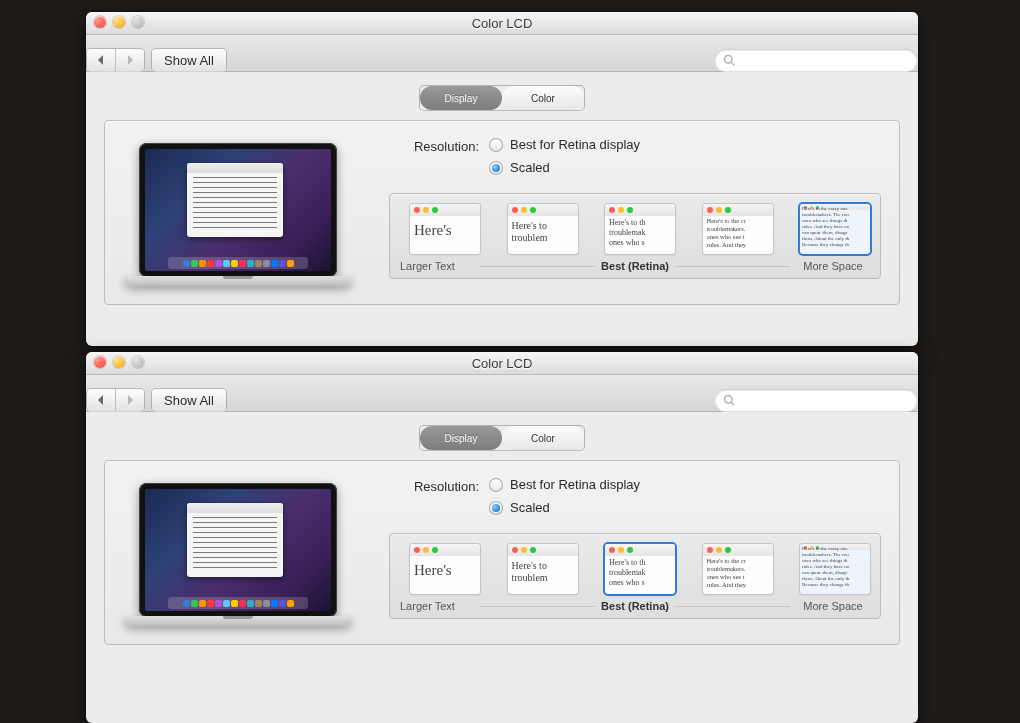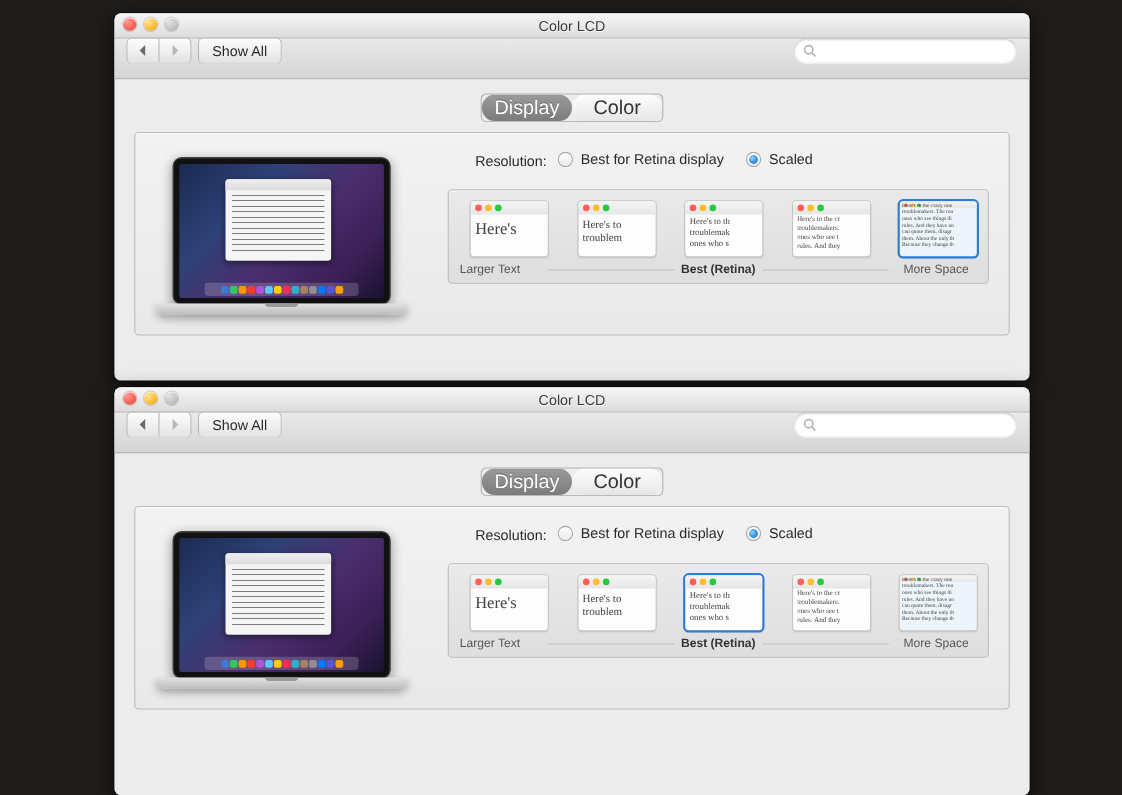--- a/index.html
+++ b/index.html
@@ -1,61 +1,61 @@
 <!DOCTYPE html>
 <html><head>
 <meta charset="utf-8">
 <style>
   html,body{margin:0;padding:0;background:#1f1c1a;font-family:"Lucida Grande","Helvetica Neue",Arial,sans-serif;font-size:13px;color:#2a2a2a;-webkit-font-smoothing:antialiased;}
   .page{width:1020px;height:723px;margin:0 auto;position:relative;overflow:hidden;}
-  .window{position:absolute;left:104px;width:832px;background:#ececec;border-radius:6px;box-shadow:0 6px 20px rgba(0,0,0,.6),0 0 0 1px rgba(0,0,0,.25);overflow:hidden;}
+  .window{position:absolute;left:86px;width:832px;background:#ececec;border-radius:6px;box-shadow:0 6px 20px rgba(0,0,0,.6),0 0 0 1px rgba(0,0,0,.25);overflow:hidden;}
   .win-a{top:12px;height:334px;}
   .win-b{top:352px;height:371px;}
   
   .titlebar{height:22px;background:linear-gradient(#f6f6f6,#dcdcdc);border-bottom:1px solid #b9b9b9;position:relative;display:flex;align-items:center;}
   .traffic{position:absolute;left:8px;top:4px;display:flex;gap:7px;}
   .tl{width:12px;height:12px;border-radius:50%;box-shadow:inset 0 1px 0 rgba(255,255,255,.6),0 0 0 1px rgba(0,0,0,.15);}
   .tl.red{background:radial-gradient(circle at 30% 30%,#ff9b92,#ff5f56 60%,#e0443e);}
   .tl.yel{background:radial-gradient(circle at 30% 30%,#ffe29a,#ffbd2e 60%,#dea123);}
   .tl.grn{background:radial-gradient(circle at 30% 30%,#e4e4e4,#c3c3c3 60%,#a8a8a8);}
   .title{margin:0 auto;font-size:13px;color:#3a3a3a;text-shadow:0 1px 0 #fff;}
   
-  .toolbar{height:36px;background:linear-gradient(#e9e9e9,#d5d5d5);border-bottom:1px solid #b3b3b3;display:flex;align-items:flex-start;padding:0 12px;gap:8px;}
+  .toolbar{height:36px;background:linear-gradient(#e9e9e9,#d5d5d5);border-bottom:1px solid #b3b3b3;display:flex;align-items:flex-end;padding:0 1px;gap:8px;}
   .navseg{display:flex;border-radius:4px;overflow:hidden;box-shadow:0 1px 0 rgba(255,255,255,.6),0 0 0 1px rgba(0,0,0,.2);}
   .navbtn{width:28px;height:22px;background:linear-gradient(#fdfdfd,#e3e3e3);display:flex;align-items:center;justify-content:center;cursor:default;}
   .navbtn+.navbtn{border-left:1px solid #bdbdbd;}
   .navbtn svg{width:8px;height:10px;}
   .pillbtn{height:22px;padding:0 12px;border-radius:4px;background:linear-gradient(#fdfdfd,#e3e3e3);box-shadow:0 1px 0 rgba(255,255,255,.6),0 0 0 1px rgba(0,0,0,.2);display:flex;align-items:center;font-size:13px;cursor:default;}
   .spacer{flex:1;}
   .search{width:186px;height:22px;border-radius:11px;background:#fff;box-shadow:inset 0 1px 2px rgba(0,0,0,.25),0 1px 0 rgba(255,255,255,.6);display:flex;align-items:center;padding:0 8px;}
   .search svg{width:12px;height:12px;opacity:.55;}
   .search input{border:0;outline:0;background:transparent;font-size:12px;margin-left:5px;width:150px;}
   
   .main{padding:14px 18px 0;}
   .tabseg{width:164px;height:24px;margin:0 auto 10px;display:flex;border-radius:4px;overflow:hidden;box-shadow:0 0 0 1px rgba(0,0,0,.25),0 1px 0 rgba(255,255,255,.7);}
-  .tab{flex:1;display:flex;align-items:center;justify-content:center;font-size:18px;border-radius:12px;}
+  .tab{flex:1;display:flex;align-items:center;justify-content:center;font-size:10px;border-radius:12px;}
   .tab.active{background:linear-gradient(#9a9a9a,#7c7c7c);color:#fff;text-shadow:0 -1px 0 rgba(0,0,0,.3);}
   .tab.inactive{background:linear-gradient(#fdfdfd,#e6e6e6);color:#333;}
   .panel{background:linear-gradient(#f2f2f2,#e9e9e9);border:1px solid #bcbcbc;border-radius:4px;padding:16px 18px 18px;display:flex;gap:36px;align-items:flex-start;box-shadow:inset 0 1px 0 rgba(255,255,255,.6);}
   
   .mbp{width:230px;flex-shrink:0;margin-top:6px;}
   .screen{width:186px;height:122px;margin:0 auto;background:#111;border-radius:8px;padding:6px;box-shadow:0 3px 10px rgba(0,0,0,.4),inset 0 0 0 1px #444;}
   .display{width:100%;height:100%;background:linear-gradient(135deg,#1b2a52 0%,#2d4277 30%,#4b2e6e 55%,#3b1f57 80%,#1a1332 100%);position:relative;border-radius:2px;overflow:hidden;}
   .winlet{position:absolute;left:42px;top:14px;width:96px;height:74px;background:#f5f5f5;border-radius:3px;box-shadow:0 2px 6px rgba(0,0,0,.5);}
   .winlet::before{content:"";position:absolute;top:0;left:0;right:0;height:10px;background:linear-gradient(#eee,#ddd);border-radius:3px 3px 0 0;}
   .winlet .lines{position:absolute;top:14px;left:6px;right:6px;bottom:6px;background:repeating-linear-gradient(#7a7a7a 0 1px,transparent 1px 5px);}
   .dock{position:absolute;bottom:2px;left:50%;transform:translateX(-50%);width:134px;height:12px;border-radius:3px;background:rgba(255,255,255,.18);display:flex;align-items:center;justify-content:center;gap:1px;padding:0 3px;}
   .dock span{display:block;width:7px;height:7px;border-radius:2px;}
   .base{width:230px;height:10px;background:linear-gradient(#e2e2e2,#bcbcbc);border-radius:0 0 14px 14px;margin:-1px auto 0;position:relative;box-shadow:0 4px 8px rgba(0,0,0,.3);}
   .base::before{content:"";position:absolute;top:0;left:50%;transform:translateX(-50%);width:30px;height:3px;background:#999;border-radius:0 0 3px 3px;}
   
   .rcol{flex:1;}
   .resrow{display:flex;align-items:flex-start;gap:10px;margin-bottom:18px;}
   .reslabel{width:90px;text-align:right;padding-top:2px;font-size:13px;}
-  .radios{display:flex;gap:20px;}
+  .radios{display:flex;flex-direction:column;gap:8px;}
   .radio{display:flex;align-items:center;gap:7px;font-size:13px;cursor:default;}
   .rdot{width:14px;height:14px;border-radius:50%;background:linear-gradient(#fff,#e8e8e8);box-shadow:inset 0 0 0 1px #a7a7a7,0 1px 0 rgba(255,255,255,.6);position:relative;}
   .radio.sel .rdot::after{content:"";position:absolute;left:3px;top:3px;width:8px;height:8px;border-radius:50%;background:radial-gradient(circle at 35% 35%,#8fd0ff,#2f8fe0 60%,#1668b5);}
   
   .scalebox{background:linear-gradient(#eaeaea,#dedede);border:1px solid #bcbcbc;border-radius:4px;padding:10px 10px 6px;box-shadow:inset 0 1px 0 rgba(255,255,255,.6);}
   .scalerow{display:flex;gap:10px;justify-content:space-between;}
   .opt{width:70px;cursor:default;margin-left:10px;}
   .card{height:50px;border-radius:3px;background:#fdfdfd;box-shadow:0 0 0 1px #c4c4c4,0 1px 2px rgba(0,0,0,.15);overflow:hidden;position:relative;}
   .card.sel{box-shadow:0 0 0 2px #2f7cd6,0 1px 2px rgba(0,0,0,.15);}
   .cbar{height:12px;background:linear-gradient(#f5f5f5,#e5e5e5);display:flex;align-items:center;padding-left:4px;gap:3px;}

